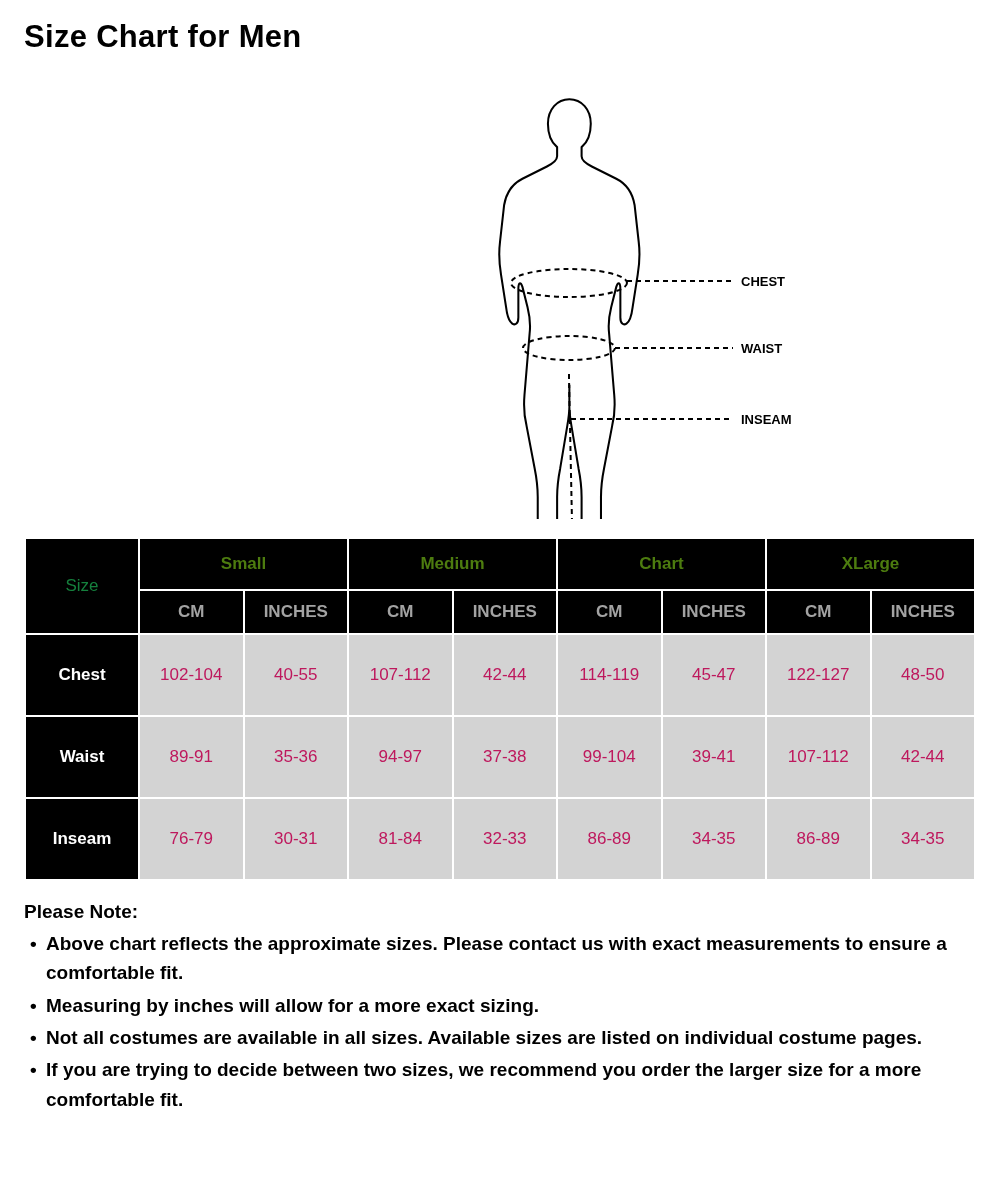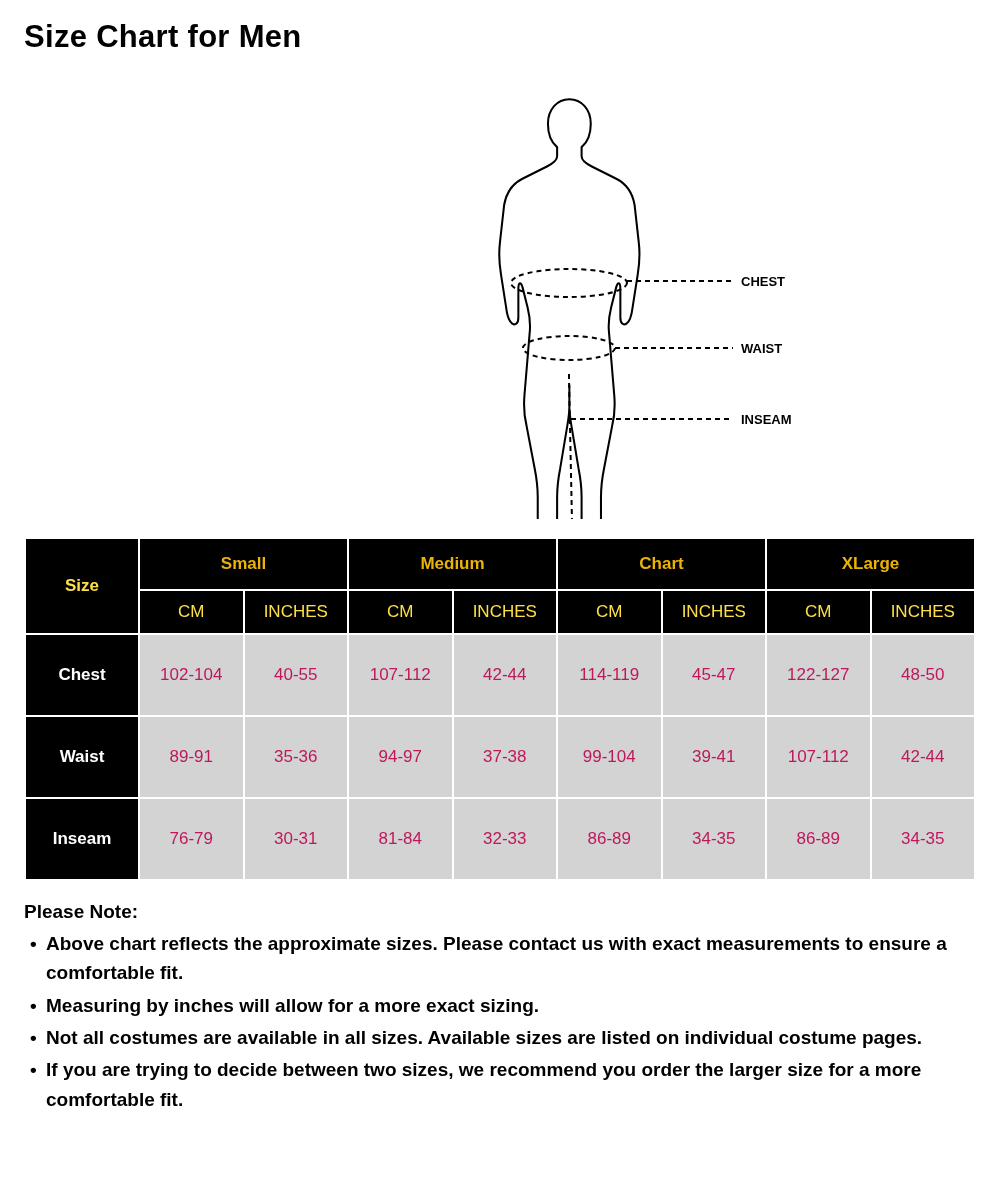--- a/index.html
+++ b/index.html
@@ -48,36 +48,36 @@
   }
   table.size-table td, table.size-table th {
     border: 2px solid #ffffff;
     text-align: center;
     vertical-align: middle;
     font-size: 17px;
     font-family: "Liberation Sans", sans-serif;
   }
   .hdr-black {
     background: #000000;
-    color: #eab308;
+    color: #4d7c0f;
     font-weight: bold;
     font-size: 19px;
     height: 48px;
   }
   .sub-black {
     background: #000000;
-    color: #fde047;
-    font-weight: normal;
+    color: #a3a3a3;
+    font-weight: bold;
     font-size: 16px;
     height: 40px;
   }
   .size-corner {
     background: #000000;
-    color: #fde047;
-    font-weight: bold;
+    color: #15803d;
+    font-weight: normal;
     font-size: 19px;
     width: 110px;
   }
   .row-label {
     background: #000000;
     color: #ffffff;
     font-weight: bold;
     font-size: 19px;
     height: 78px;
   }

